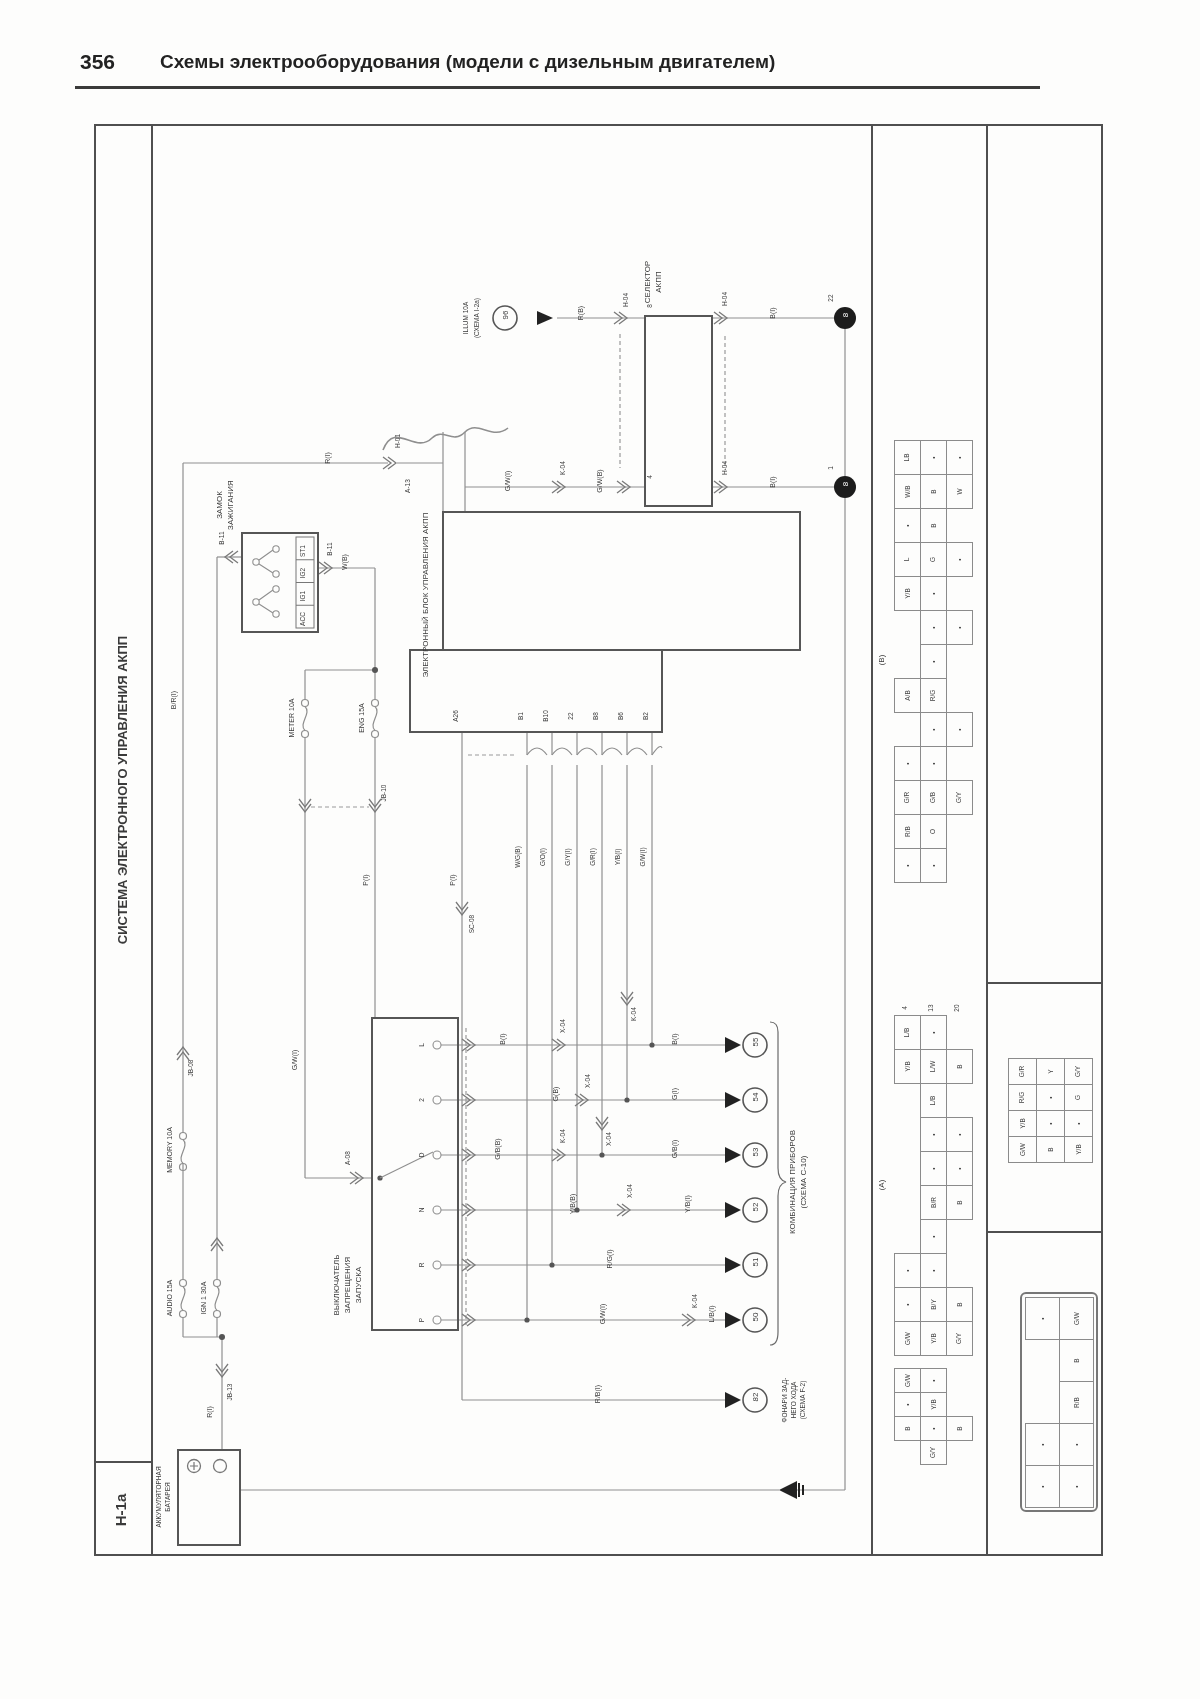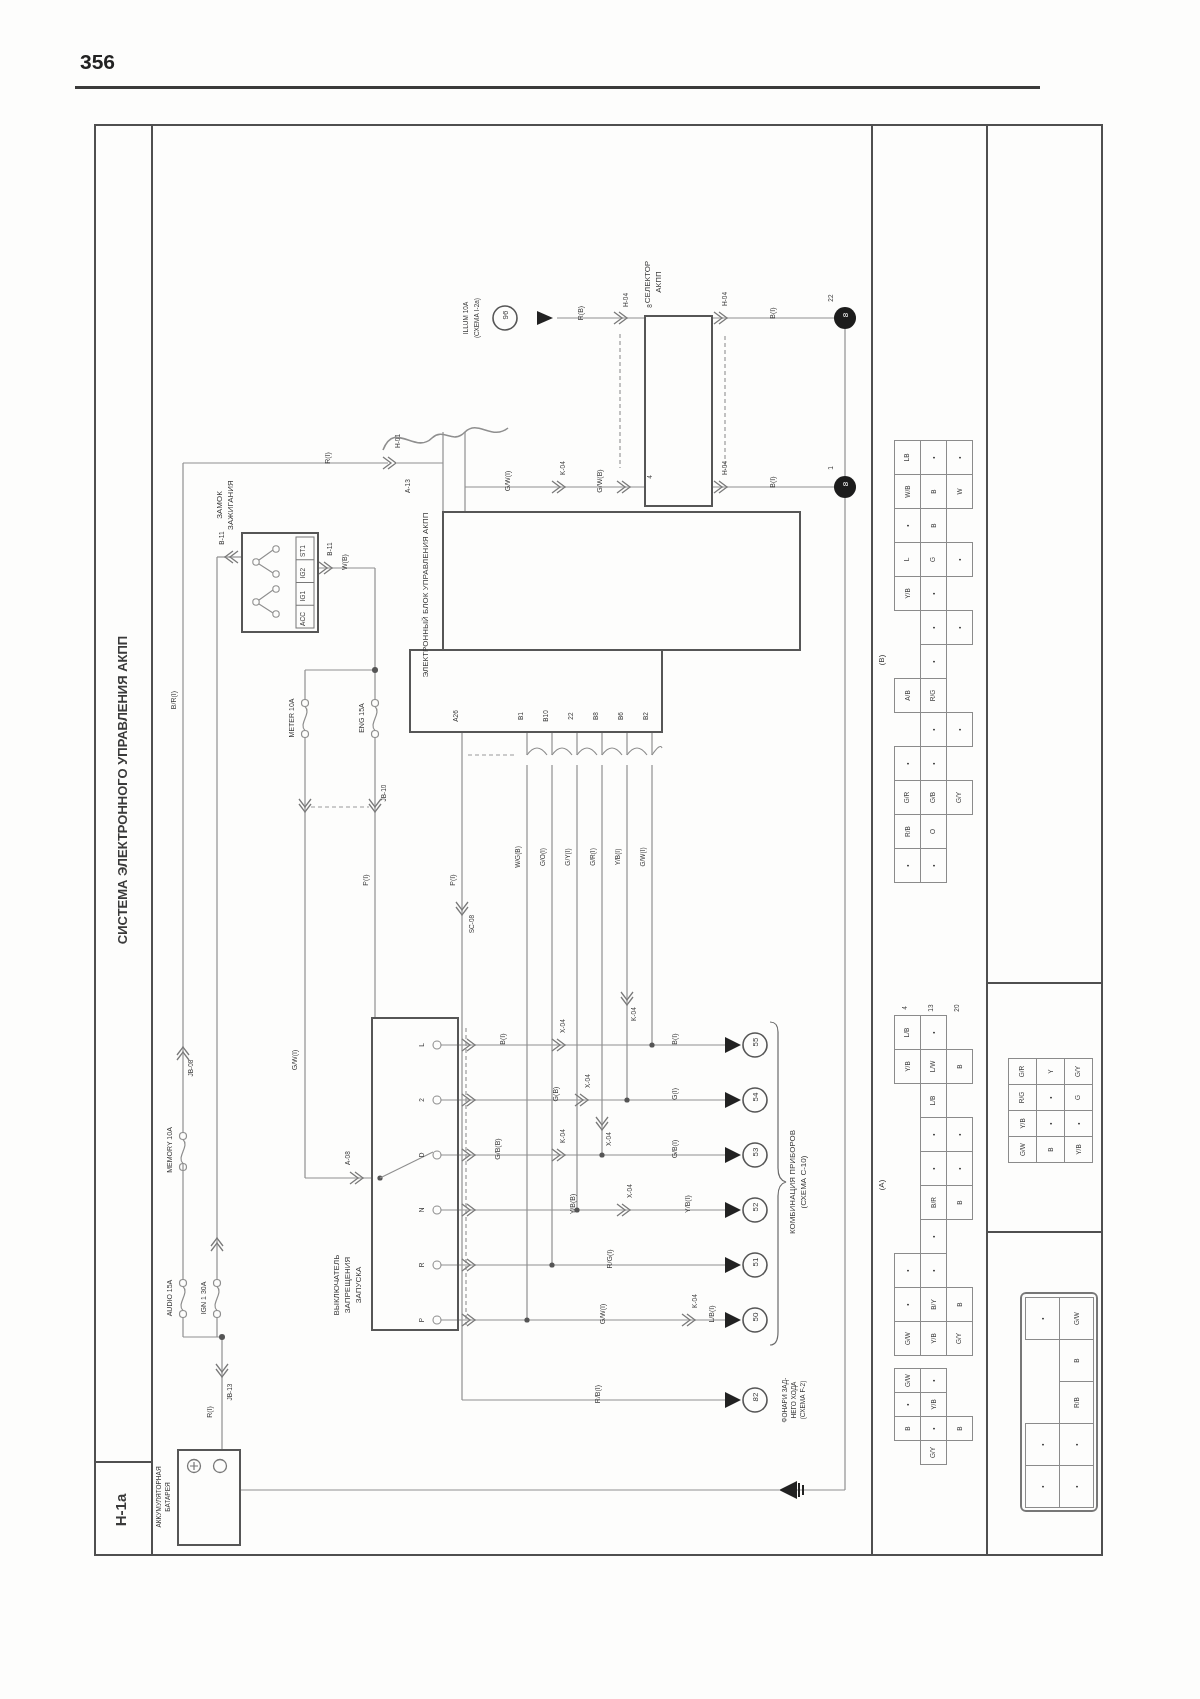--- a/index.html
+++ b/index.html
@@ -17,20 +17,21 @@
       background:#fdfdfc;margin:-0.5px;}
   .pingrid .cell span{display:block;transform:rotate(-90deg);font-size:6.5px;color:#444;white-space:nowrap;}
   .pingrid .cell.empty{border-color:transparent;background:transparent;}
   .gridC-wrap{position:absolute;border:2.5px solid #777;border-radius:6px;padding:3px;background:#fdfdfc;}
 </style>
 </head>
 <body>
 <div class="page">
 
 <div class="hdr-no">356</div>
+<div class="hdr-title">Схемы электрооборудования (модели с дизельным двигателем)</div>
 <div class="hdr-rule"></div>
 
 <svg width="1200" height="1699" viewBox="0 0 1200 1699">
 <defs>
   <g id="chR" stroke="#7a7a7a" stroke-width="1.3" fill="none">
     <path d="M-8,-6 L0,0 L-8,6 M-3,-6 L5,0 L-3,6"></path>
   </g>
   <g id="fuse" stroke="#8f8f8f" stroke-width="1.2" fill="none">
     <circle cx="0" cy="0" r="3.5"></circle>
           <circle cx="0" cy="31" r="3.5"></circle>

